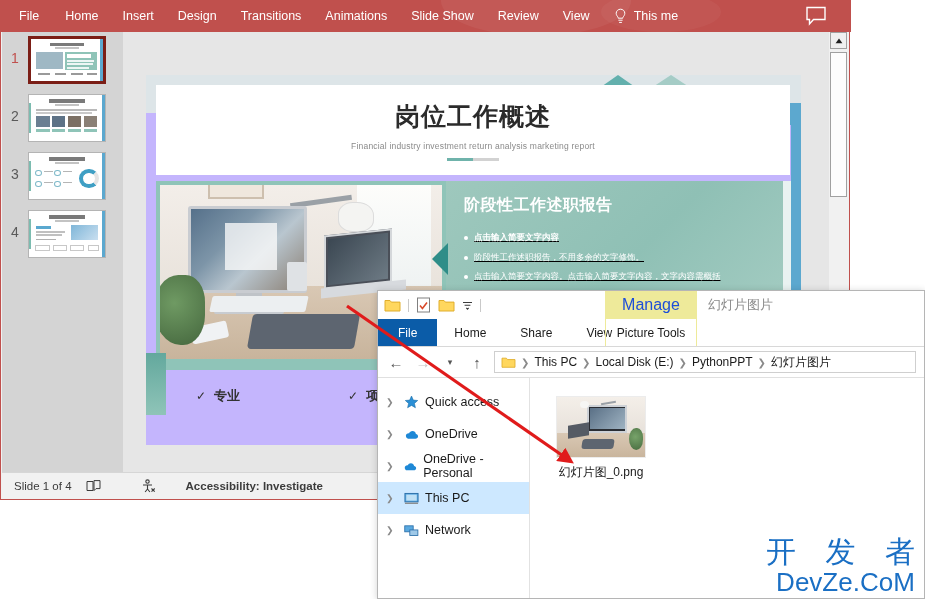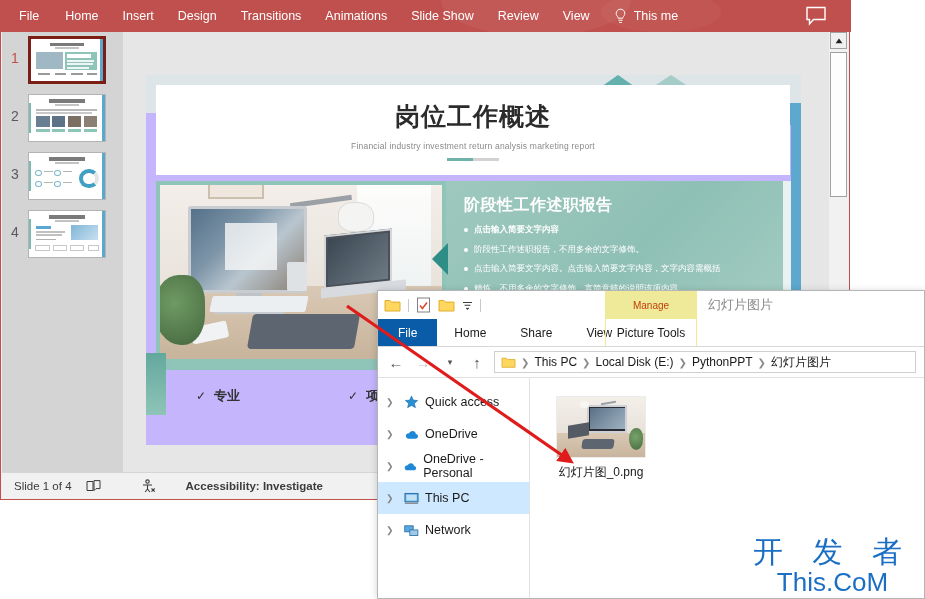--- a/index.html
+++ b/index.html
@@ -196,21 +196,21 @@
   .teal-panel {
     position: absolute; left: 300px; top: 106px;
     width: 345px; height: 182px;
     background: linear-gradient(135deg,#9ec8bd 0%, #8fc0b5 50%, #a9cfc5 100%);
     padding: 14px 16px 0 18px;
   }
   .teal-title {
     font-size: 16px; font-weight: bold; color: #ffffff;
     letter-spacing: .5px;
   }
-  .bullets { margin-top: 8px; }
+  .bullets { margin-top: 16px; text-decoration: underline; }
   .bullet {
     display: flex; align-items: flex-start; gap: 6px;
     font-size: 8.5px; color: #ffffff;
     margin-bottom: 9px; line-height: 1.25;
   }
   .bullet .dot {
     width: 4px; height: 4px; border-radius: 50%;
     background: #ffffff; margin-top: 4px; flex: 0 0 auto;
   }
   .bullet.b1 { font-weight: bold; }
@@ -289,21 +289,21 @@
     padding-left: 6px; gap: 7px;
     position: relative;
   }
   .qat-icon { display: block; }
   .qat-div { width: 1px; height: 13px; background: #c9c9c9; }
   .manage-tab {
     position: absolute; left: 227px; top: 0;
     width: 92px; height: 28px;
     background: #eeea9a;
     display: flex; align-items: center; justify-content: center;
-    font-size: 10px; color: #c2410c;
+    font-size: 16px; color: #1d4ed8;
   }
   .ex-wintitle {
     position: absolute; left: 330px; top: 0; height: 28px;
     display: flex; align-items: center;
     font-size: 13px; color: #8a8a8a;
   }
   .ex-tabs {
     height: 27px; display: flex; align-items: stretch;
     background: #ffffff; position: relative;
   }
@@ -377,21 +377,21 @@
   .file-name {
     margin-top: 6px; font-size: 12px; color: #1a1a1a;
     white-space: nowrap;
   }
 
   
   #red-arrow { position: absolute; left: 0; top: 0; pointer-events: none; }
 
   
   #watermark {
-    position: absolute; right: 13px; bottom: 4px;
+    position: absolute; right: 0; bottom: 4px;
     text-align: center; color: #1a6fc4;
     line-height: 1;
   }
   .wm-cn {
     font-size: 30px; letter-spacing: 10px;
     font-family: "DejaVu Sans", sans-serif;
   }
   .wm-en {
     font-size: 26px; margin-top: 2px; letter-spacing: 0px;
     font-family: "Liberation Sans", sans-serif;
@@ -742,14 +742,14 @@
   <defs>
     <marker id="arrowhead" markerWidth="5" markerHeight="5" refX="2" refY="2.5" orient="auto">
       <polygon points="0,0 5,2.5 0,5" fill="#e01b1b"></polygon>
     </marker>
   </defs>
   <line x1="347" y1="306" x2="566" y2="458" stroke="#e01b1b" stroke-width="3.2" marker-end="url(#arrowhead)"></line>
 </svg>
 
 <div id="watermark">
   <div class="wm-cn">开 发 者</div>
-  <div class="wm-en">This.CoM</div>
+  <div class="wm-en">DevZe.CoM</div>
 </div>
 
 </body></html>

